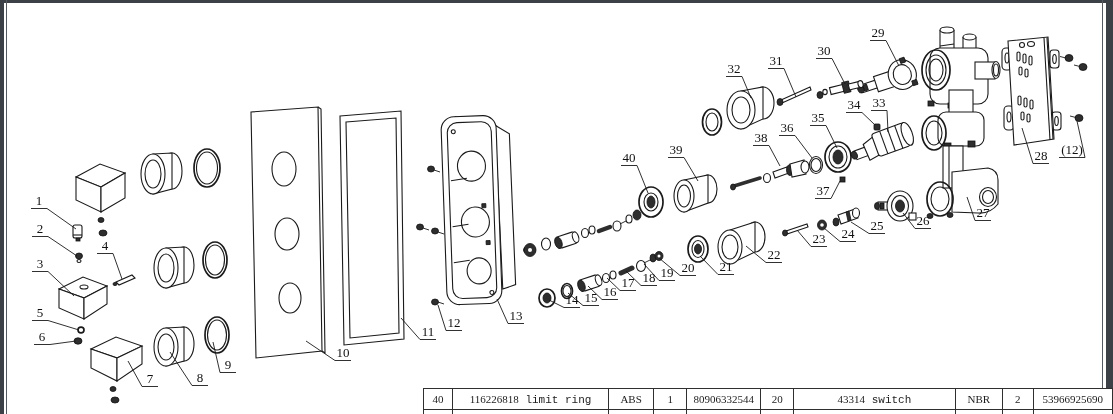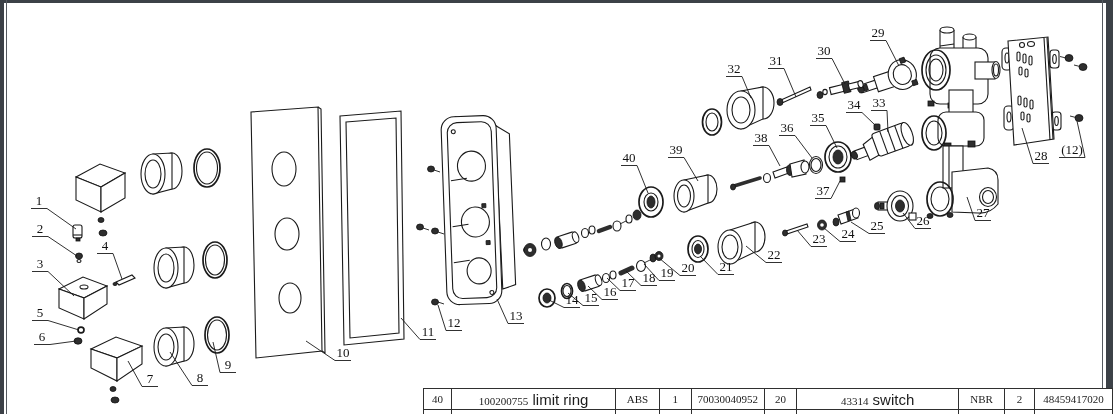--- a/index.html
+++ b/index.html
@@ -19,21 +19,21 @@
   .d {fill:#2e2e2e;stroke:#111;stroke-width:0.8;}
   .lead{stroke:#1a1a1a;stroke-width:0.9;fill:none;}
   .cl {font:13px "Liberation Serif",serif;fill:#111;}
   
   table.bom{position:absolute;left:423px;top:388px;border-collapse:collapse;background:#fff;}
   table.bom td{border:1px solid #2f2f2f;text-align:center;vertical-align:middle;padding:0;
                font-size:11px;color:#1c1c1c;white-space:nowrap;overflow:hidden;background:#fff;}
   table.bom tr.r1 td{height:20px;}
   table.bom tr.r2 td{height:18px;}
   .pn{font-family:"Liberation Serif",serif;}
-  .nm{font-family:Liberation Sans, sans-serif;font-size:15px;}
+  .nm{font-family:Liberation Mono, monospace;font-size:11px;}
 </style>
 </head>
 <body>
 
 <div class="canvas">
   <div class="frame-top"></div>
   <div class="frame-left"></div>
   <div class="frame-left2"></div>
   <div class="frame-right2"></div>
   <div class="frame-right"></div>
@@ -616,29 +616,29 @@
         <col style="width:74px">
         <col style="width:33px">
       <col style="width:155px">
         <col style="width:47px">
         <col style="width:31px">
       <col style="width:79px">
     </colgroup>
     <tbody id="bom-body">
         <tr class="r1">
           <td>40</td>
-          <td><span class="pn">100200755</span><span class="nm"> limit ring</span></td>
+          <td><span class="pn">116226818</span><span class="nm"> limit ring</span></td>
           <td>ABS</td>
           <td>1</td>
-          <td>70030040952</td>
+          <td>80906332544</td>
           <td>20</td>
           <td><span class="pn">43314</span><span class="nm"> switch</span></td>
           <td>NBR</td>
           <td>2</td>
-          <td>48459417020</td>
+          <td>53966925690</td>
         </tr>
         <tr class="r2">
           <td>39</td>
           <td><span class="pn">100200756</span><span class="nm"> switch assembly</span></td>
           <td>ABS</td>
           <td>1</td>
           <td>70030040951</td>
           <td>19</td>
           <td><span class="pn">3275</span><span class="nm"> flow insert assembly</span></td>
           <td>NBR</td>

